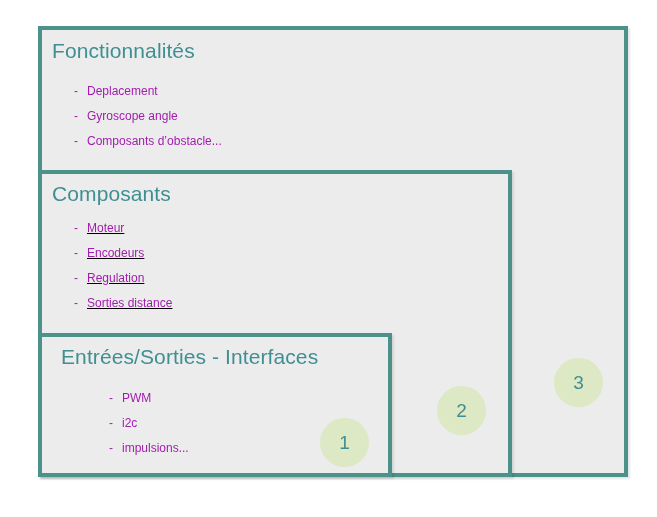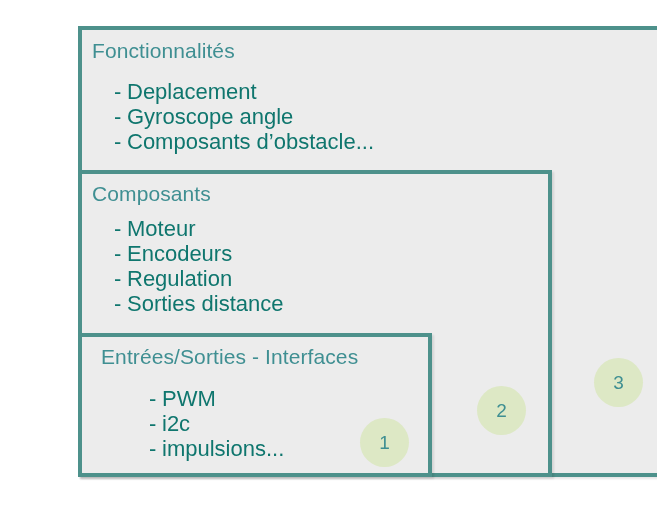--- a/index.html
+++ b/index.html
@@ -15,21 +15,20 @@
     font-family: "Liberation Sans", "DejaVu Sans", sans-serif;
     -webkit-font-smoothing: antialiased;
   }
 
   .canvas {
     position: absolute;
     left: 0;
     top: 0;
     width: 546px;
     height: 517px;
-    margin-left: 40px;
   }
 
   
   .box {
     position: absolute;
     box-sizing: border-box;
     background: #ececec;
     border: 4px solid #4d918b;
     box-shadow: 2px 2px 2px rgba(0,0,0,0.10);
   }
@@ -67,22 +66,22 @@
     font-weight: normal;
     letter-spacing: 0.1px;
     white-space: nowrap;
   }
   .section-list {
     list-style: none;
     margin: 0;
     padding: 0;
   }
   .section-list li {
-    color: #0f766e;
-    font-size: 22px;
+    color: #a21caf;
+    font-size: 12px;
     line-height: 25px;
     white-space: nowrap;
   }
   .dash {
     display: inline-block;
     width: 13px;
   }
 
   #sec-fonctionnalites {
     left: 52px;
@@ -93,20 +92,21 @@
     margin-left: 22px;
   }
 
   #sec-composants {
     left: 52px;
     top: 181px;
   }
   #sec-composants .section-list {
     margin-top: 9px;
     margin-left: 22px;
+    text-decoration: underline;
   }
 
   #sec-entrees-sorties {
     left: 61px;
     top: 344px;
   }
   #sec-entrees-sorties .section-list {
     margin-top: 16px;
     margin-left: 48px;
   }

